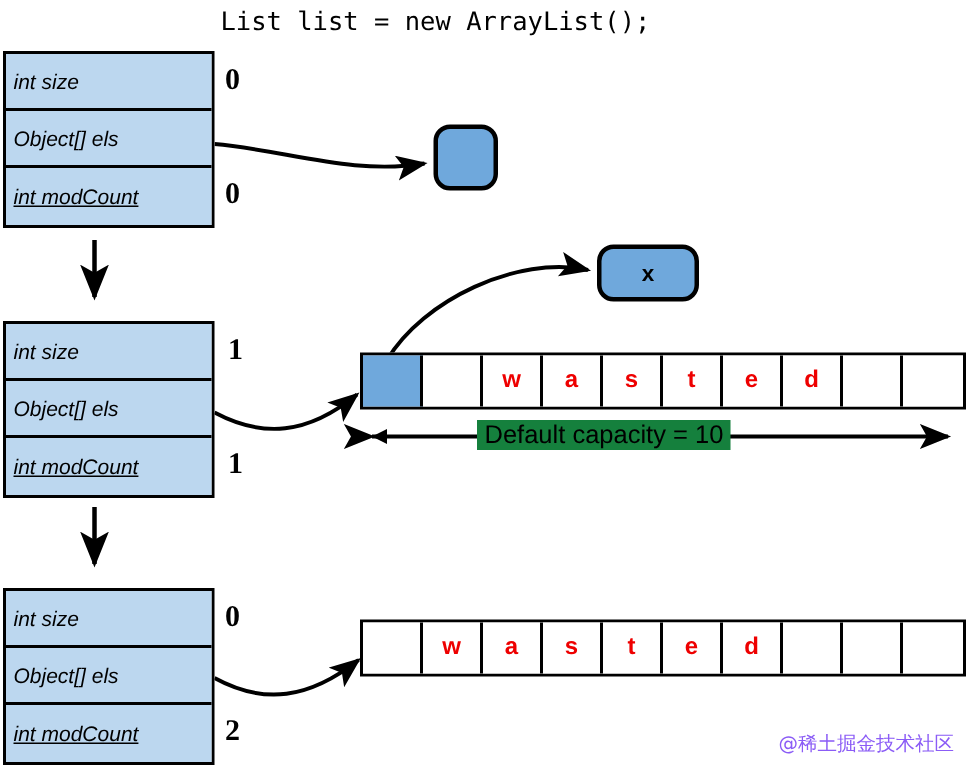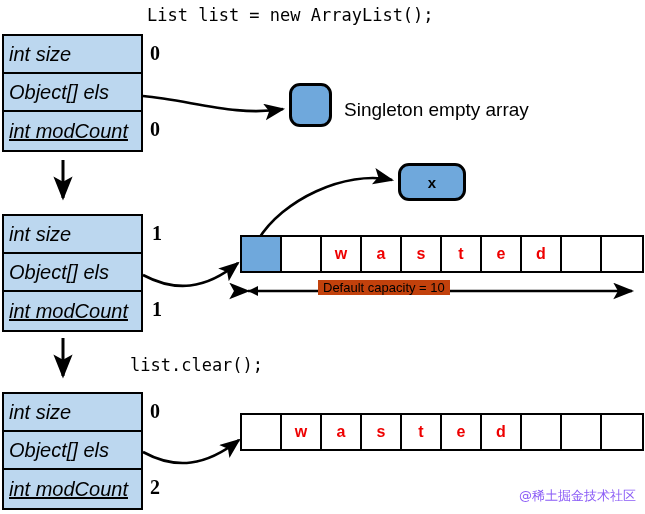--- a/index.html
+++ b/index.html
@@ -48,21 +48,21 @@
     overflow: visible;
     position: relative;
   }
   .struct .field:last-child {
     border-bottom: none;
     text-decoration: underline;
   }
   .struct .field .fname {
     font-family: "Liberation Sans", sans-serif;
     font-style: italic;
-    font-size: 20px;
+    font-size: 14px;
     color: #000000;
     white-space: nowrap;
   }
   
   .val {
     position: absolute;
     font-family: "Liberation Serif", serif;
     font-weight: bold;
     font-size: 20px;
     color: #000000;
@@ -115,23 +115,23 @@
   .array .cell:last-child {
     border-right: none;
   }
   .array .cell.filled {
     background: #6fa8dc;
   }
   
   .cap-label {
     position: absolute;
     font-family: "Liberation Sans", sans-serif;
-    font-size: 13px;
-    color: #000000;
-    background: #c2410c;
+    font-size: 17px;
+    color: #000000;
+    background: #15803d;
     padding: 0 5px;
     white-space: nowrap;
   }
   
   .watermark {
     position: absolute;
     font-family: "DejaVu Sans", sans-serif;
     font-size: 13px;
     color: #8b5cf6;
     white-space: nowrap;
@@ -188,21 +188,20 @@
       <span class="fname">Object[] els</span>
     </div>
     <div class="field">
       <span class="fname">int modCount</span>
     </div>
   </div>
   <div class="val" style="left:150px; top:42px;">0</div>
   <div class="val" style="left:150px; top:118px;">0</div>
 
   <div class="bluebox" style="left:289px; top:83px; width:43px; height:44px;"></div>
-  <div class="label-text" style="left:344px; top:99px;">Singleton empty array</div>
 
 
   <div class="struct" style="left:2px; top:214px;">
     <div class="field">
       <span class="fname">int size</span>
     </div>
     <div class="field">
       <span class="fname">Object[] els</span>
     </div>
     <div class="field">
@@ -222,21 +221,20 @@
       <div class="cell">s</div>
       <div class="cell">t</div>
       <div class="cell">e</div>
       <div class="cell">d</div>
       <div class="cell"></div>
       <div class="cell"></div>
     </div>
 
   <div class="cap-label" style="left:318px; top:280px;">Default capacity = 10</div>
 
-  <div class="code-caption" style="left:130px; top:355px;">list.clear();</div>
 
   <div class="struct" style="left:2px; top:392px;">
     <div class="field">
       <span class="fname">int size</span>
     </div>
     <div class="field">
       <span class="fname">Object[] els</span>
     </div>
     <div class="field">
       <span class="fname">int modCount</span>

